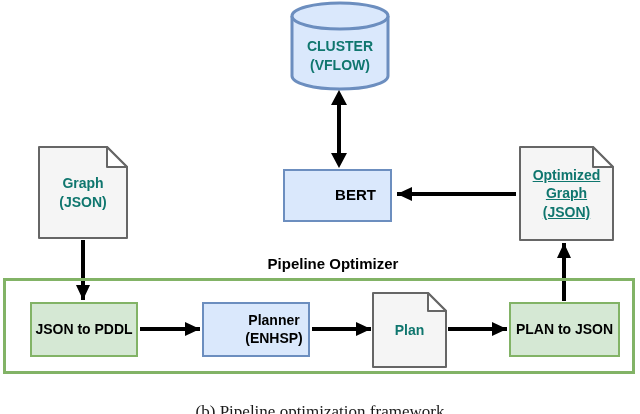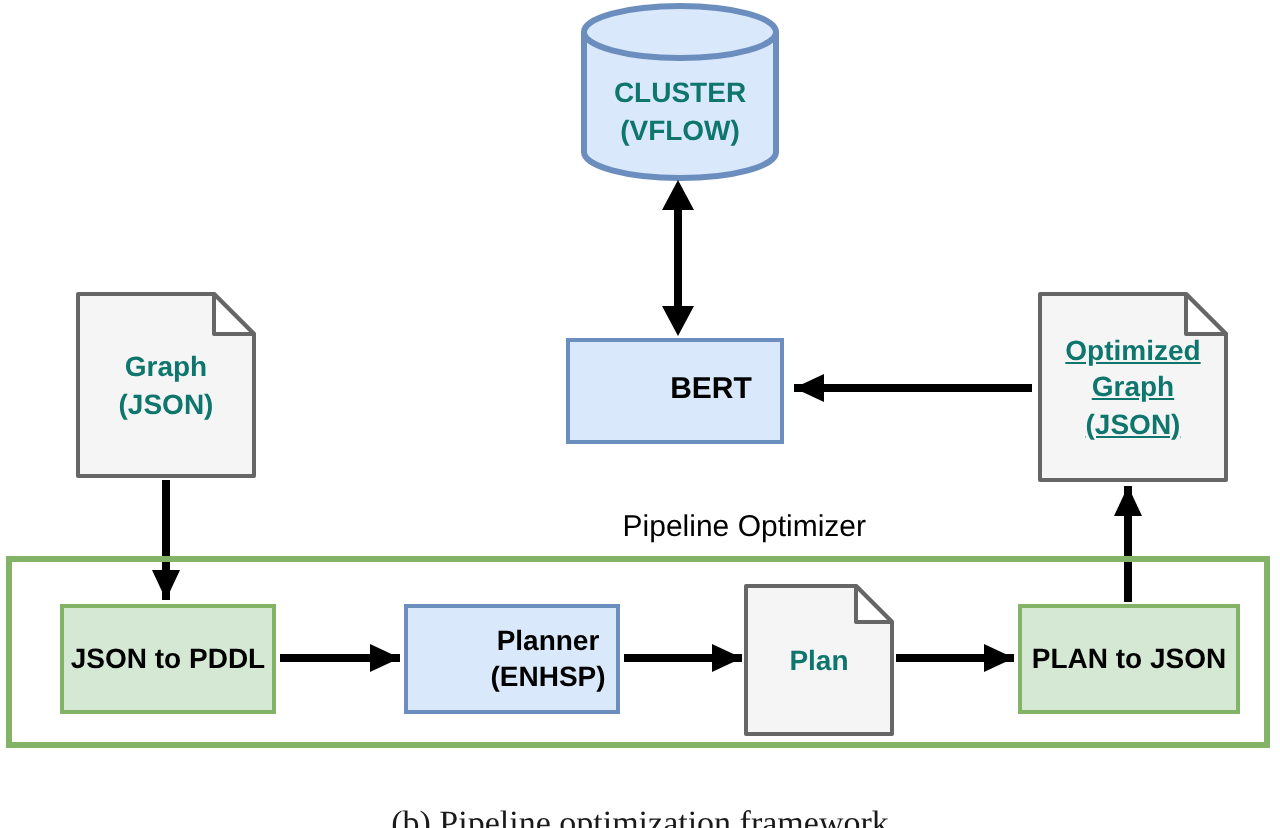--- a/index.html
+++ b/index.html
@@ -24,21 +24,21 @@
     position:absolute;display:flex;align-items:center;justify-content:center;
     text-align:center;font-weight:bold;font-size:14px;line-height:1.3;
     color:#0f766e;white-space:pre-line;pointer-events:none;
   }
   .container-frame{
     position:absolute;left:3px;top:278px;width:632px;height:96px;
     box-sizing:border-box;border:3px solid var(--green-stroke);background:transparent;
   }
   .container-title{
     position:absolute;left:233px;top:255px;width:200px;height:20px;
-    text-align:right;font-weight:normal;font-size:15px;color:#000;
+    text-align:center;font-weight:bold;font-size:15px;color:#000;
   }
   .caption{
     position:absolute;left:0;top:402px;width:640px;text-align:center;
     font-family:"Liberation Serif",serif;font-size:17px;color:#1a1a1a;
   }
 </style>
 </head>
 <body>
 
 <div id="canvas">

